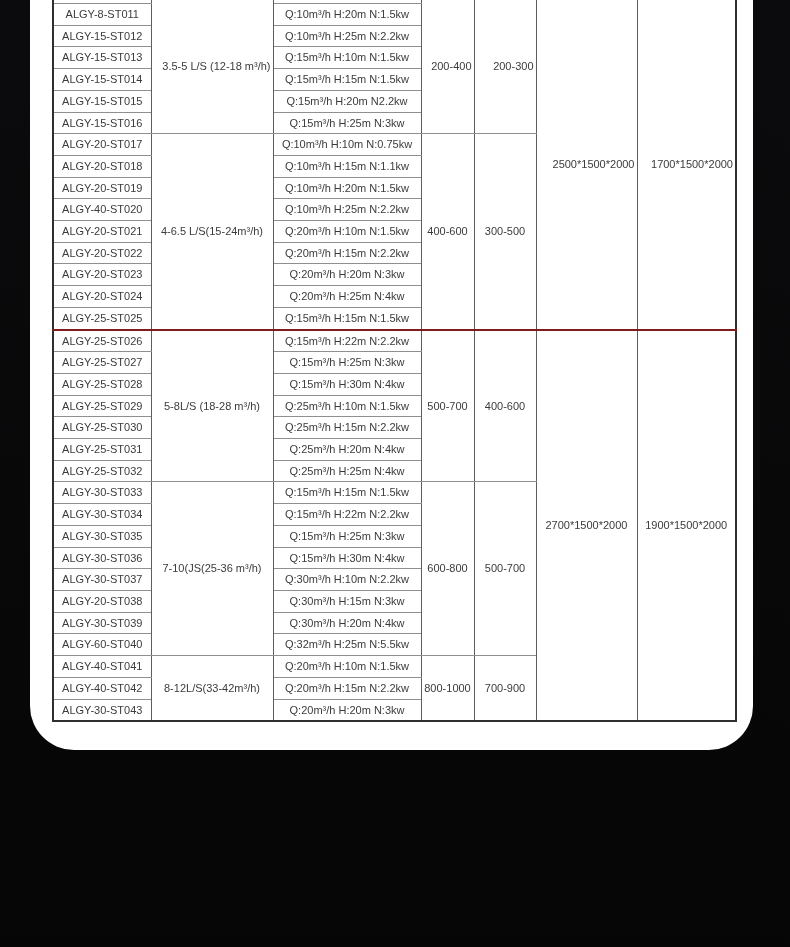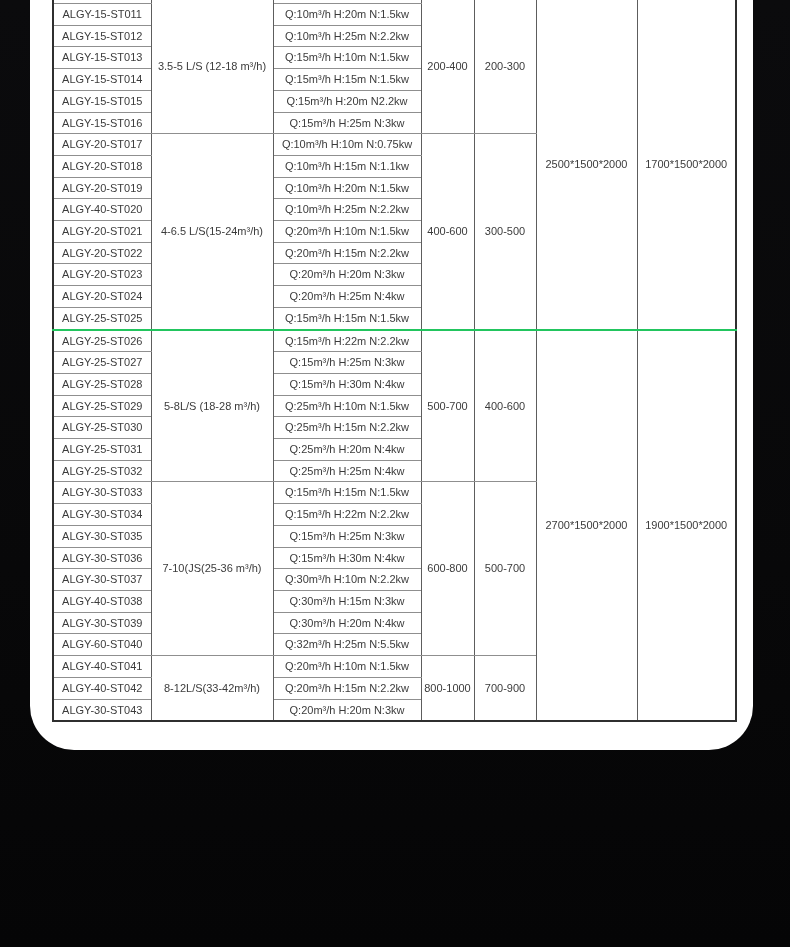--- a/index.html
+++ b/index.html
@@ -18,22 +18,22 @@
     font-size:11px;color:#3b3b3b;
     border:2px solid #2f2f2f;border-top:none;
   }
   table.spec td{
     border-left:1px solid #5d5d5d;border-right:1px solid #5d5d5d;
     border-top:1px solid #8f8f8f;border-bottom:1px solid #8f8f8f;
     text-align:center;vertical-align:middle;
     padding:0 2px;overflow:hidden;white-space:nowrap;
     height:20.7px;line-height:20.7px;background:#ffffff;
   }
-  tr.sliver td{height:3px;line-height:3px;border-top:none;}
-  tr.group-sep td{border-top:2px solid #22c55e;}
+  tr.sliver td{height:3px;line-height:3px;border-top:none;text-align:right;}
+  tr.group-sep td{border-top:2px solid #7f1d1d;}
   col.c1{width:98px}col.c2{width:122px}col.c3{width:148px}
   col.c4{width:53px}col.c5{width:62px}col.c6{width:101px}col.c7{width:99px}
 </style>
 </head>
 <body>
 
 <div class="page">
   <table class="spec">
     <colgroup>
       <col class="c1">
@@ -48,21 +48,21 @@
       <tr class="sliver">
         <td></td>
         <td rowspan="7">3.5-5 L/S (12-18 m³/h)</td>
         <td></td>
         <td rowspan="7">200-400</td>
         <td rowspan="7">200-300</td>
         <td rowspan="16">2500*1500*2000</td>
         <td rowspan="16">1700*1500*2000</td>
       </tr>
       <tr>
-          <td>ALGY-15-ST011</td>
+          <td>ALGY-8-ST011</td>
           <td>Q:10m³/h H:20m N:1.5kw</td>
         </tr>
       <tr>
           <td>ALGY-15-ST012</td>
           <td>Q:10m³/h H:25m N:2.2kw</td>
         </tr>
       <tr>
           <td>ALGY-15-ST013</td>
           <td>Q:15m³/h H:10m N:1.5kw</td>
         </tr>
@@ -167,21 +167,21 @@
         </tr>
       <tr>
           <td>ALGY-30-ST036</td>
           <td>Q:15m³/h H:30m N:4kw</td>
         </tr>
       <tr>
           <td>ALGY-30-ST037</td>
           <td>Q:30m³/h H:10m N:2.2kw</td>
         </tr>
       <tr>
-          <td>ALGY-40-ST038</td>
+          <td>ALGY-20-ST038</td>
           <td>Q:30m³/h H:15m N:3kw</td>
         </tr>
       <tr>
           <td>ALGY-30-ST039</td>
           <td>Q:30m³/h H:20m N:4kw</td>
         </tr>
       <tr>
           <td>ALGY-60-ST040</td>
           <td>Q:32m³/h H:25m N:5.5kw</td>
         </tr>

